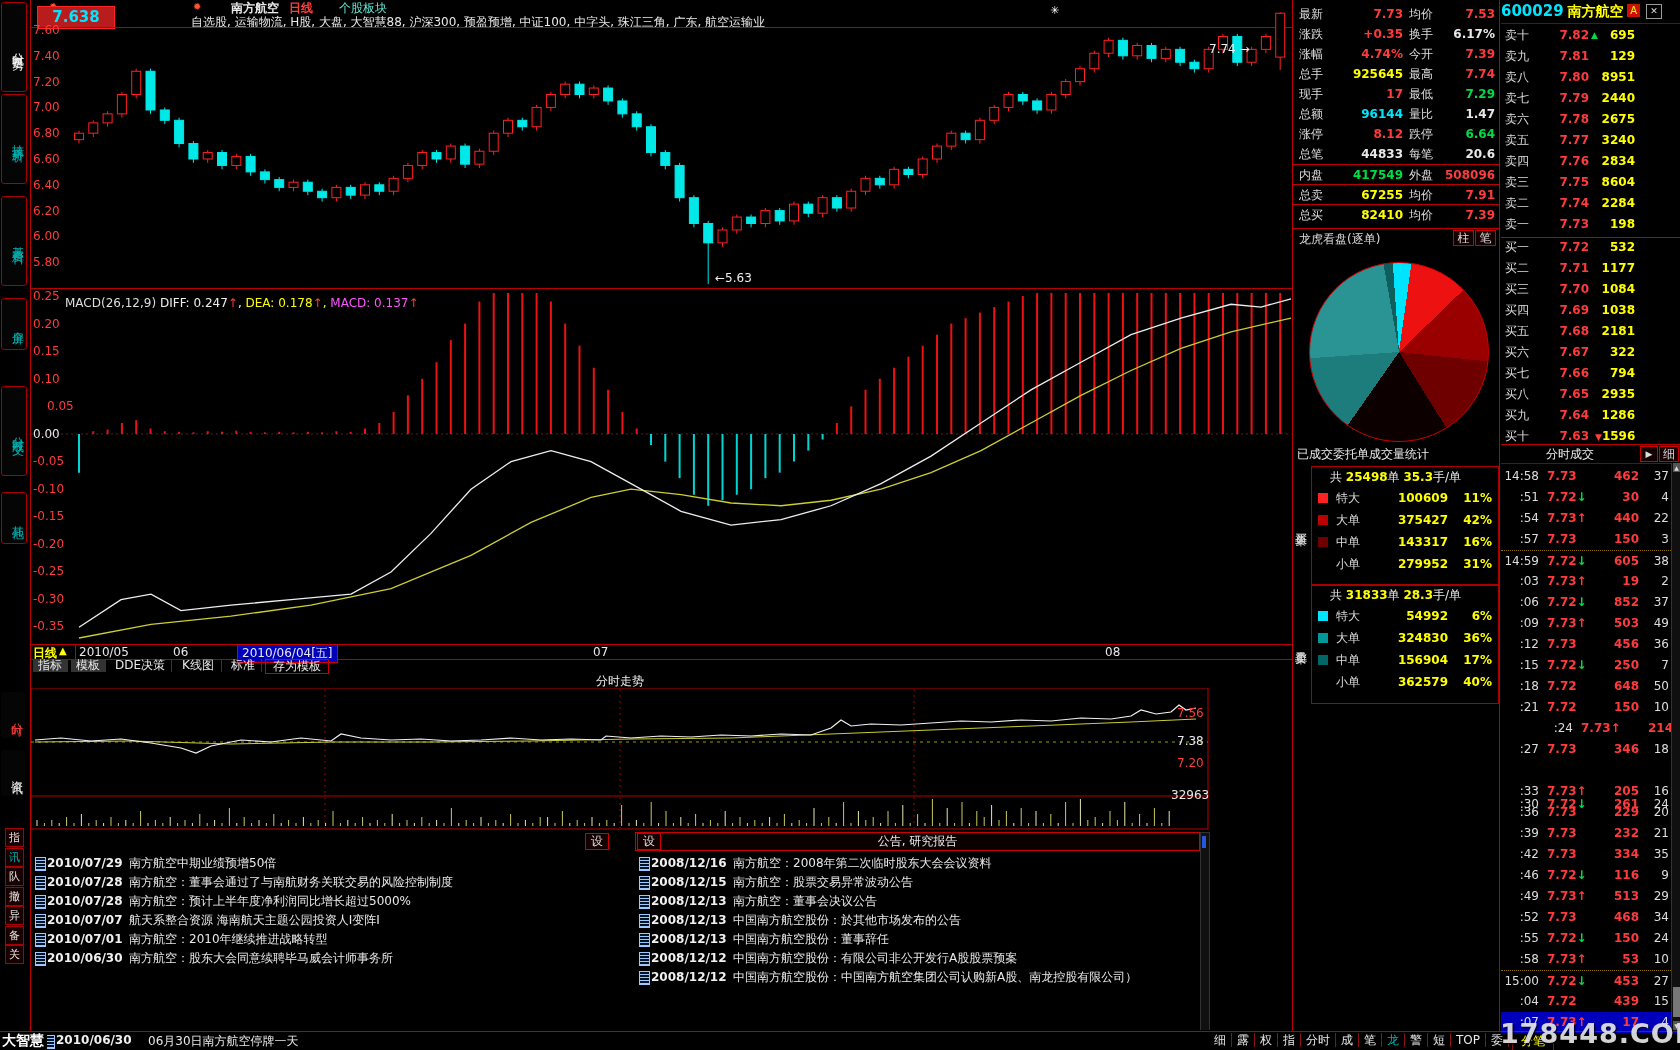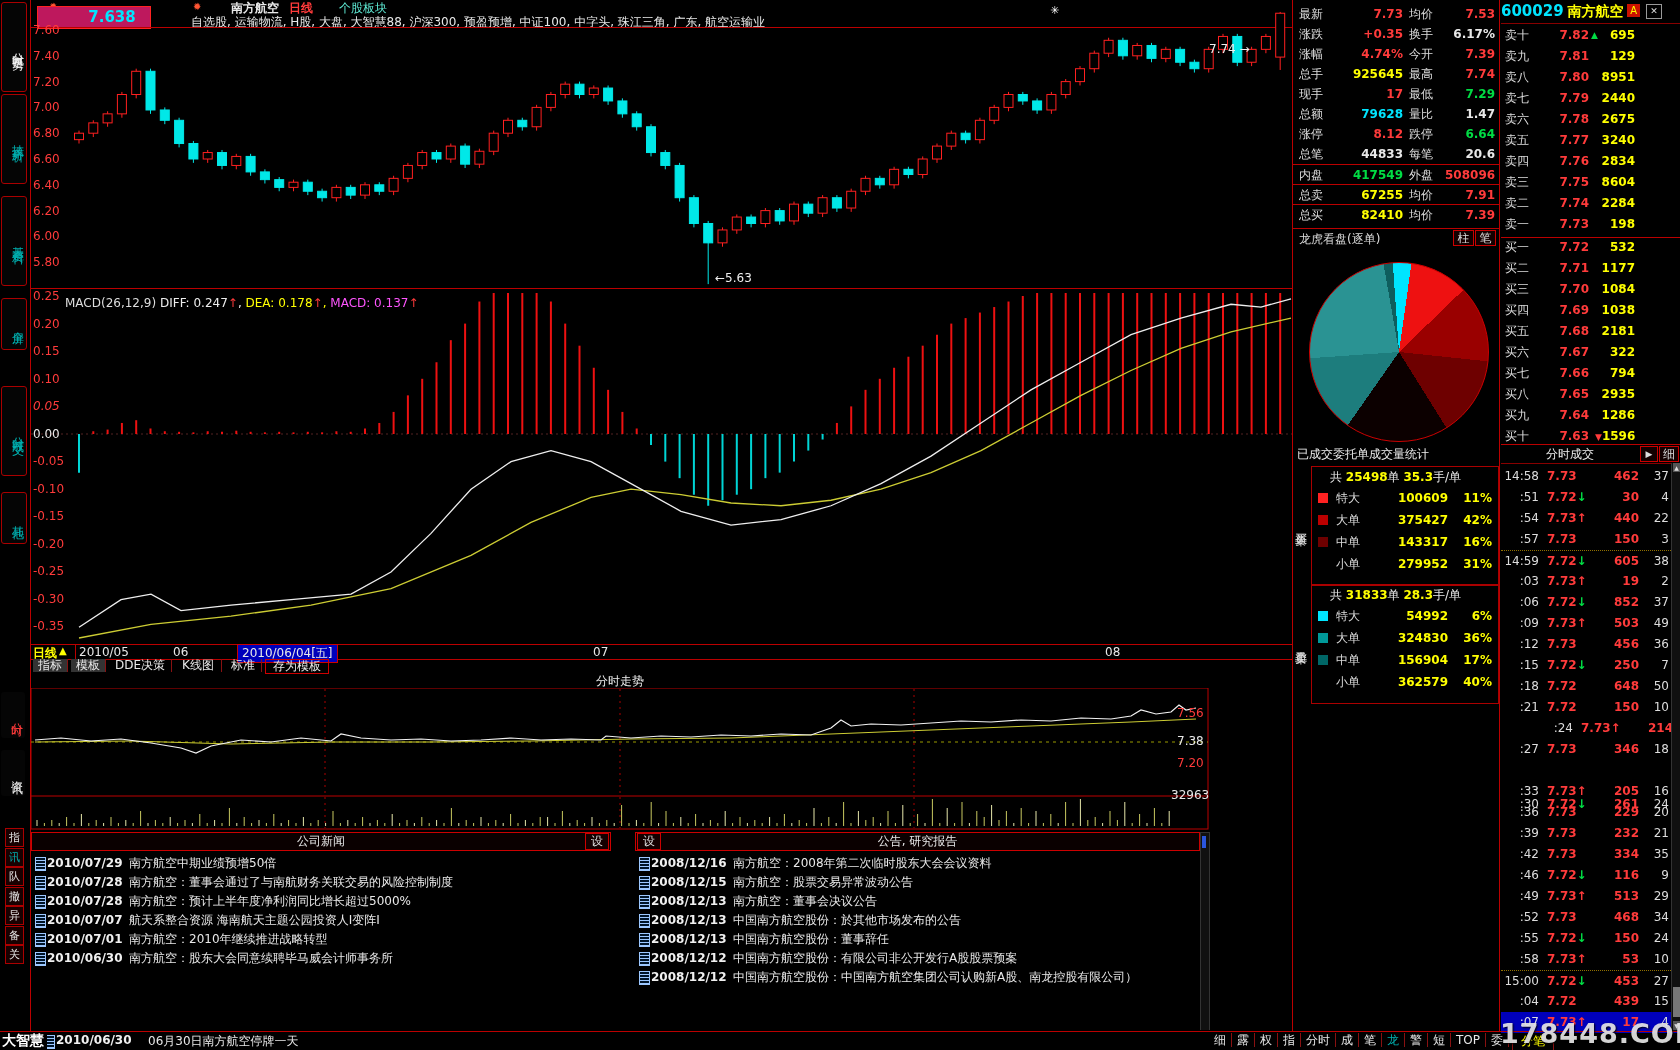--- a/index.html
+++ b/index.html
@@ -11,22 +11,22 @@
   .bold{font-weight:bold}
   .vline{position:absolute;width:1px;background:#bb0000;}
   .hline{position:absolute;height:1px;background:#bb0000;}
   
   .side-tab{position:absolute;left:1px;width:24px;border:1px solid #aa0000;border-radius:3px;
     writing-mode:vertical-rl;text-orientation:upright;text-align:center;letter-spacing:2px;
     font-size:12px;background:#050505;cursor:pointer;}
   .side-char{position:absolute;left:5px;width:17px;height:17px;border:1px solid #aa0000;
     font-size:11px;line-height:17px;text-align:center;background:#180000;}
   
-  .pricebox{position:absolute;left:6px;top:6px;width:76px;height:21px;background:#be185d;
-    border:1px solid #ff2222;color:#00e5ff;font-weight:bold;font-size:15px;text-align:center;line-height:21px;padding-left:36px;}
+  .pricebox{position:absolute;left:6px;top:6px;width:76px;height:21px;background:#b91c1c;
+    border:1px solid #ff2222;color:#00e5ff;font-weight:bold;font-size:15px;text-align:center;line-height:21px;}
   
   .qrow{position:absolute;left:0;width:206px;height:20px;line-height:20px;}
   .qrow .l1{position:absolute;left:6px;color:#ddd;}
   .qrow .v1{position:absolute;left:52px;width:58px;text-align:right;font-weight:bold;}
   .qrow .l2{position:absolute;left:116px;color:#ddd;}
   .qrow .v2{position:absolute;left:152px;width:50px;text-align:right;font-weight:bold;}
   
   .obrow{position:absolute;left:0;width:180px;height:21px;line-height:21px;}
   .obrow .lbl{position:absolute;left:4px;color:#ddd;}
   .obrow .prc{position:absolute;left:52px;width:36px;text-align:right;font-weight:bold;color:#ff3b3b;}
@@ -381,21 +381,21 @@
       <span style="color:#ddd;">MACD(26,12,9)</span><span> </span>
       <span style="color:#eee;">DIFF: 0.247</span><span class="c-red">↑</span><span style="color:#eee;">, </span>
       <span class="c-yellow">DEA: 0.178</span><span class="c-red">↑</span><span class="c-yellow">, </span>
       <span class="c-mag">MACD: 0.137</span><span class="c-red">↑</span>
     </div>
     <div id="maxis">
         <div class="abs c-red" style="left: 2px; top: 289px;">0.25</div>
         <div class="abs c-red" style="left: 2px; top: 317px;">0.20</div>
         <div class="abs c-red" style="left: 2px; top: 344px;">0.15</div>
         <div class="abs c-red" style="left: 2px; top: 372px;">0.10</div>
-        <div class="abs c-red" style="left: 2px; top: 399px; font-style: italic;">0.05</div>
+        <div class="abs c-red" style="left: 16px; top: 399px;">0.05</div>
         <div class="abs c-white" style="left: 2px; top: 427px;">0.00</div>
         <div class="abs c-red" style="left: 2px; top: 454px;">-0.05</div>
         <div class="abs c-red" style="left: 2px; top: 482px;">-0.10</div>
         <div class="abs c-red" style="left: 2px; top: 509px;">-0.15</div>
         <div class="abs c-red" style="left: 2px; top: 537px;">-0.20</div>
         <div class="abs c-red" style="left: 2px; top: 564px;">-0.25</div>
         <div class="abs c-red" style="left: 2px; top: 592px;">-0.30</div>
         <div class="abs c-red" style="left: 2px; top: 619px;">-0.35</div>
       </div>
 
@@ -580,21 +580,20 @@
         <polyline points="4,52 30,50 60,53 90,51 120,55 150,60 165,65 180,58 210,52 240,54 270,50 300,53 310,46 330,50 360,52 390,51 420,53 450,52 480,50 510,52 540,51 570,52 575,48 600,50 630,48 660,49 690,47 720,48 750,46 780,47 800,40 810,32 820,38 840,36 870,37 900,35 930,33 960,34 990,32 1020,33 1050,30 1080,31 1100,28 1110,22 1125,26 1140,24 1148,17 1155,22 1165,20" fill="none" stroke="#f2f2f2" stroke-width="1.2"></polyline>
       </svg>
     <div id="ilabels">
         <div class="abs c-red" style="left: 1146px; top: 706px;">7.56</div>
         <div class="abs c-white" style="left: 1146px; top: 734px;">7.38</div>
         <div class="abs c-red" style="left: 1146px; top: 756px;">7.20</div>
         <div class="abs c-white" style="left: 1140px; top: 788px;">32963</div>
       </div>
 
     <div class="abs" id="news" style="left:0;top:832px;width:1178px;height:198px;">
-        <div class="newshead" style="left: 0px; top: 0px; width: 578px;">公司新闻</div>
         <div class="setbtn" style="left: 554px; top: 1px;">设</div>
         <div class="newsitem" style="left: 0px; top: 22px; width: 580px;">
           <div class="nicon" style="left: 4px;"></div>
           <div class="ndate">2010/07/29</div>
           <div class="ntext">南方航空中期业绩预增50倍</div>
         </div>
         <div class="newsitem" style="left: 0px; top: 41px; width: 580px;">
           <div class="nicon" style="left: 4px;"></div>
           <div class="ndate">2010/07/28</div>
           <div class="ntext">南方航空：董事会通过了与南航财务关联交易的风险控制制度</div>
@@ -692,21 +691,21 @@
         <div class="v2 c-red">7.74</div>
       </div>
       <div class="qrow" style="top: 84px;">
         <div class="l1">现手</div>
         <div class="v1 c-red">17</div>
         <div class="l2">最低</div>
         <div class="v2 c-green">7.29</div>
       </div>
       <div class="qrow" style="top: 104px;">
         <div class="l1">总额</div>
-        <div class="v1 c-cyan">79628</div>
+        <div class="v1 c-cyan">96144</div>
         <div class="l2">量比</div>
         <div class="v2 c-white">1.47</div>
       </div>
       <div class="qrow" style="top: 124px;">
         <div class="l1">涨停</div>
         <div class="v1 c-red">8.12</div>
         <div class="l2">跌停</div>
         <div class="v2 c-green">6.64</div>
       </div>
       <div class="qrow" style="top: 144px;">

